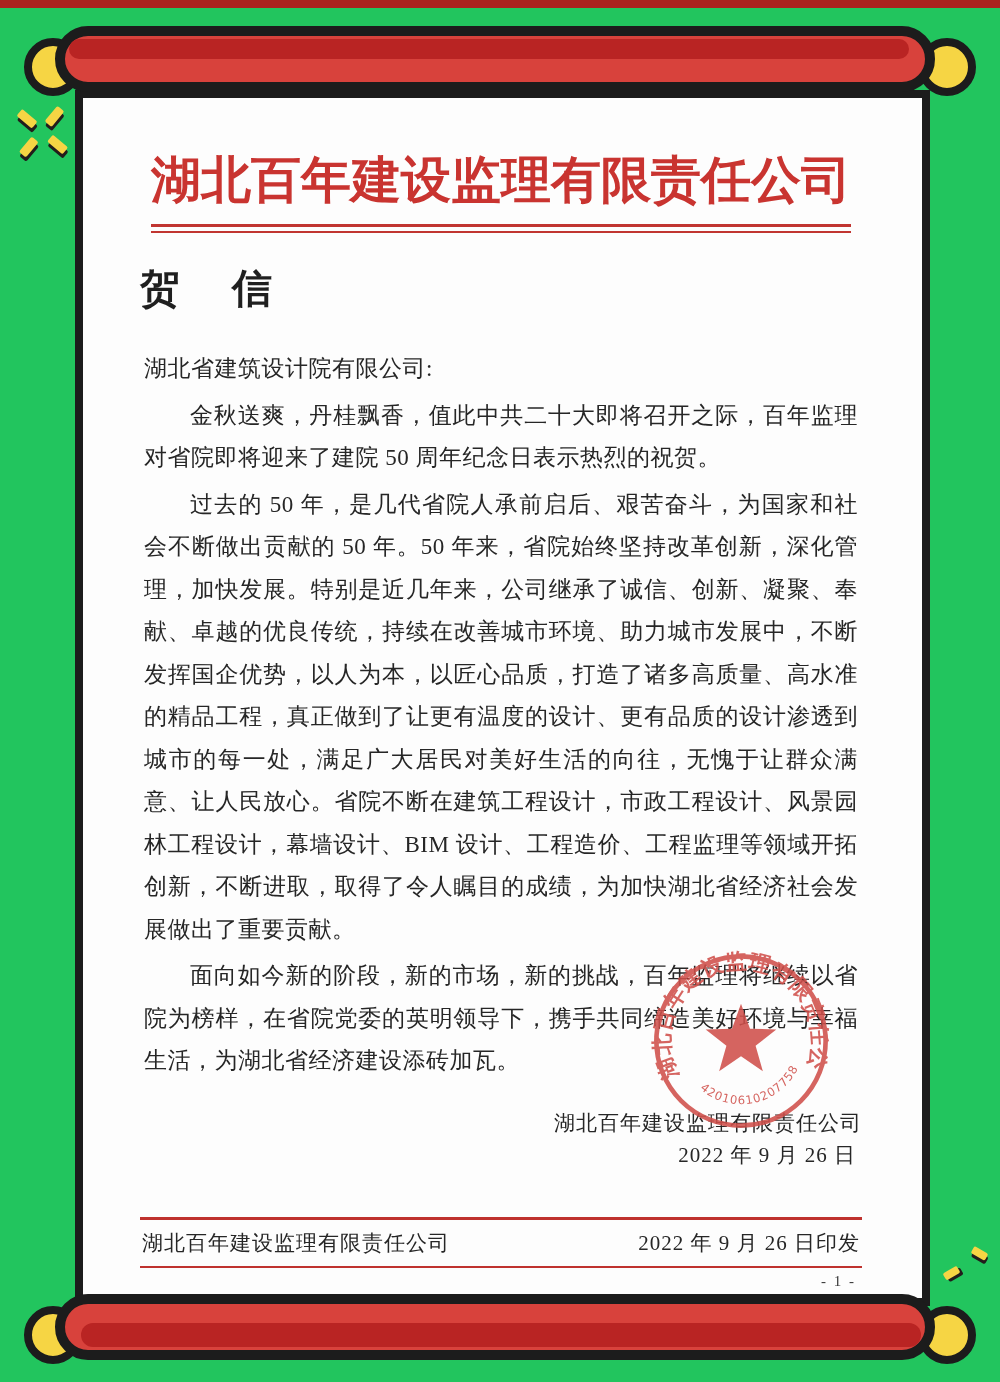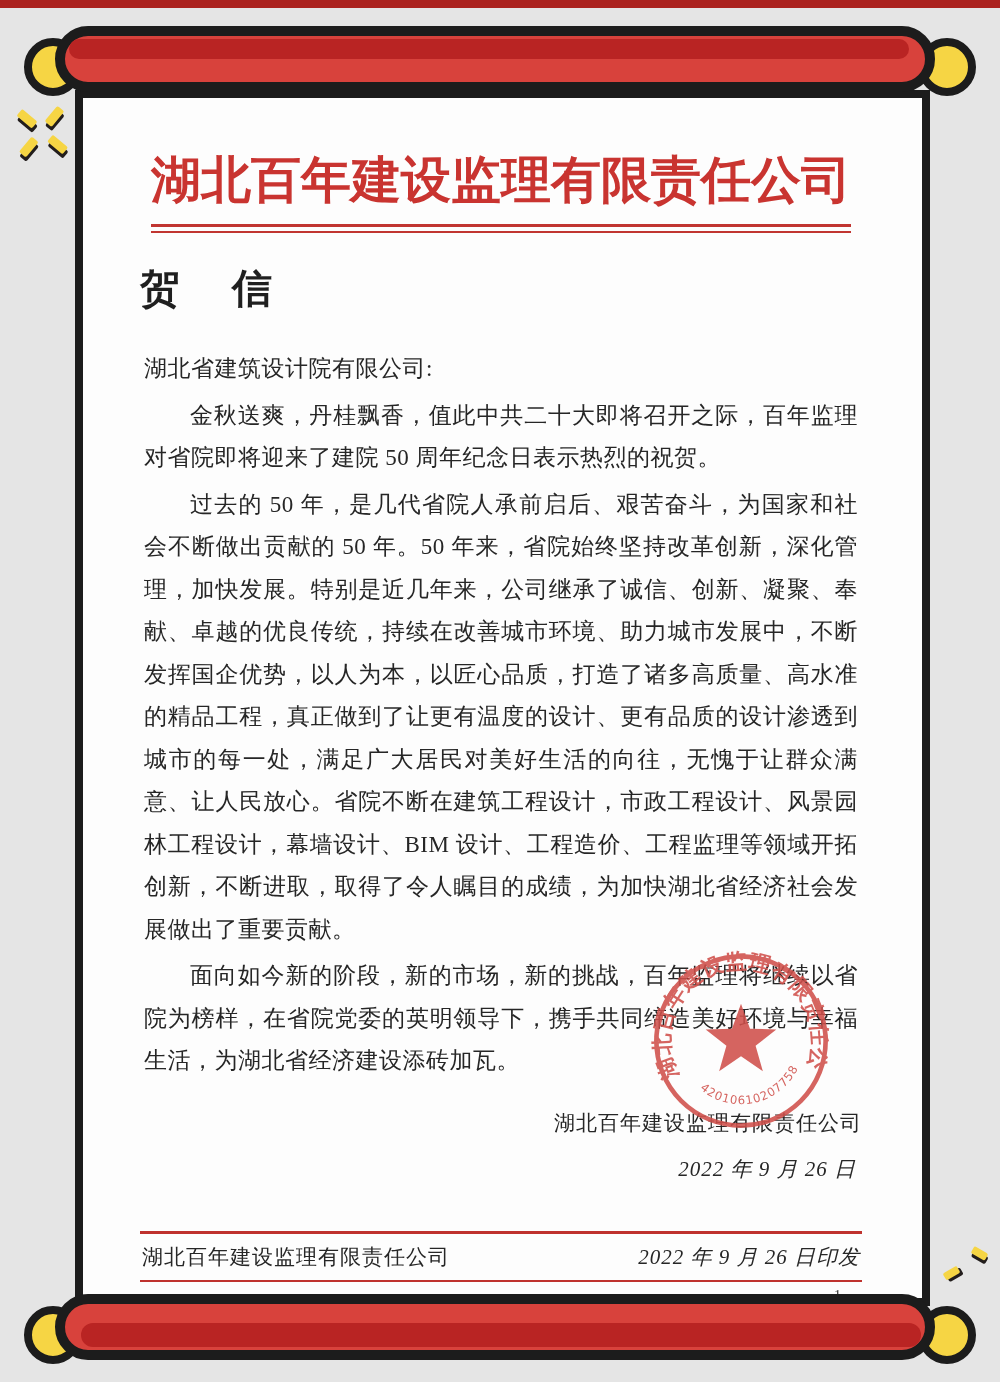--- a/index.html
+++ b/index.html
@@ -1,18 +1,18 @@
 <!DOCTYPE html>
 <html><head>
 <meta charset="utf-8">
 <style>
   html,body{margin:0;padding:0;background:#555;}
   #page{
     position:relative;width:1000px;height:1382px;overflow:hidden;
-    background:#e5e5e5;
+    background:#22c55e;
     font-family:"Liberation Serif","DejaVu Serif",serif;
   }
   .top-shade{position:absolute;left:0;top:0;width:100%;height:8px;background:#ab211e;}
 
   
   .cap{position:absolute;width:42px;height:42px;border-radius:50%;
        background:#f6d544;border:8px solid #1c1c1c;z-index:2;box-sizing:content-box;}
   .cap.tl{left:24px;top:38px;}
   .cap.tr{left:918px;top:38px;}
   .cap.bl{left:24px;top:1306px;}
@@ -55,30 +55,30 @@
 
   
   .body{margin-top:33px;font-size:23px;line-height:42.5px;color:#262626;
         text-align:justify;letter-spacing:0.5px;}
   .body p{margin:4px;}
   .body p.para{text-indent:2em;}
 
   
   .signature{text-align:right;font-size:21px;color:#262626;}
   .sig-company{margin-top:24px;line-height:32px;letter-spacing:1px;}
-  .sig-date{margin-top:14px;line-height:32px;letter-spacing:1px;padding-right:6px;font-style:italic;}
+  .sig-date{line-height:32px;letter-spacing:1px;padding-right:6px;}
 
   
   .footer-box{
     margin-top:46px;border-top:3px solid #bf322e;border-bottom:2px solid #bf322e;
     display:flex;justify-content:space-between;align-items:center;
     padding:9px 2px;font-size:21px;color:#262626;
   }
   .footer-company{letter-spacing:1px;}
-  .footer-date{letter-spacing:1px;font-style:italic;}
+  .footer-date{letter-spacing:1px;}
   .page-num{text-align:right;font-size:15px;color:#3a3a3a;margin-top:5px;
             padding-right:6px;letter-spacing:2px;}
 
   
   .seal{position:absolute;left:648px;top:948px;width:186px;height:186px;z-index:5;
         opacity:0.88;}
 </style>
 </head>
 <body>
 

